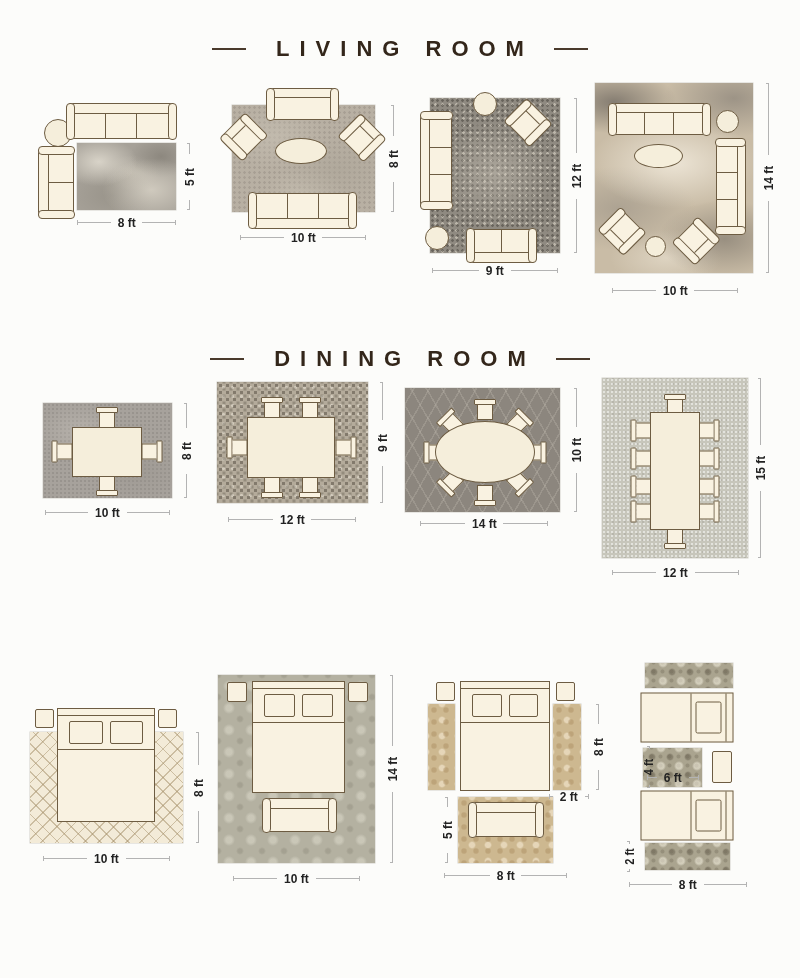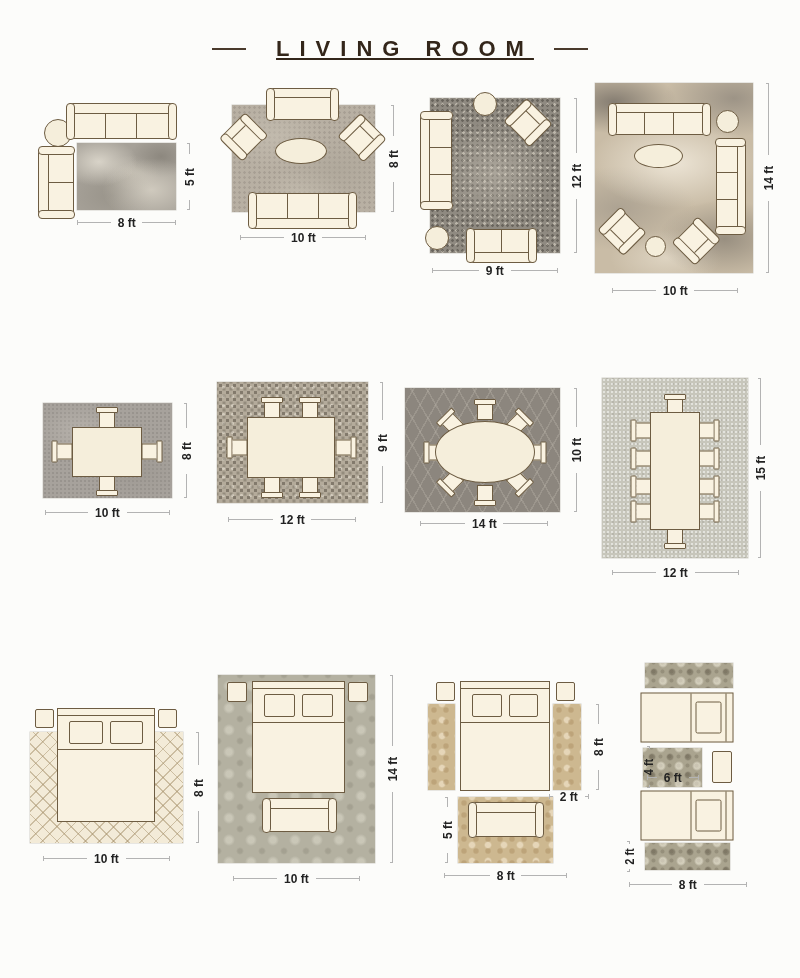--- a/index.html
+++ b/index.html
@@ -11,21 +11,21 @@
   }
   *{margin:0;padding:0;box-sizing:border-box;}
   html,body{background:#fcfcfa;}
   i,b,s,u{display:block;font-style:normal;font-weight:normal;text-decoration:none;}
   #canvas{position:relative;width:800px;height:978px;background:#fcfcfa;overflow:hidden;
           font-family:"Liberation Sans",sans-serif;}
 
   
   .sec-title{position:absolute;left:0;right:0;display:flex;justify-content:center;align-items:center;gap:20px;}
   .sec-title .dash{width:34px;height:2px;background:#4a3a2c;}
-  .sec-title .t{font-weight:700;font-size:22px;letter-spacing:10px;text-indent:10px;color:var(--title);white-space:nowrap;text-decoration:underline;}
+  .sec-title .t{font-weight:700;font-size:22px;letter-spacing:10px;text-indent:10px;color:var(--title);white-space:nowrap;}
 
   
   .hdim{position:absolute;display:flex;align-items:center;gap:6px;z-index:6;}
   .hdim .ln{flex:1;height:1px;background:var(--dl);min-width:3px;}
   .hdim .ln.l{display:flex;justify-content:flex-start;}
   .hdim .ln.r{display:flex;justify-content:flex-end;}
   .hdim .ln.l::before,.hdim .ln.r::before{content:"";width:1px;height:5px;background:var(--dl);margin-top:-2px;}
   .hdim .txt,.vdim .txt{font-weight:700;font-size:13px;color:var(--dt);white-space:nowrap;transform:scaleX(.92);}
   .vdim{position:absolute;display:flex;flex-direction:column;align-items:center;gap:5px;width:16px;z-index:6;}
   .vdim .ln{flex:1;width:1px;background:var(--dl);min-height:3px;}
@@ -300,20 +300,25 @@
     <i class="ln l"></i>
       <span class="txt">10 ft</span>
       <i class="ln r"></i>
   </div>
   <div class="vdim" style="left:760px;top:83px;height:190px">
     <i class="ln t"></i>
       <span class="txt">14 ft</span>
       <i class="ln b"></i>
   </div>
 
+  <div class="sec-title" style="top:346px">
+    <span class="dash"></span>
+    <span class="t">DINING ROOM</span>
+    <span class="dash"></span>
+  </div>
 
   <div class="rug rx-gray" style="left:43px;top:403px;width:129px;height:95px"></div>
   <div class="dchair" style="left:96px;top:407px">
       <b></b>
       <s></s>
     </div>
   <div class="dchair" style="left:96px;top:475px;transform:rotate(180deg)">
       <b></b>
       <s></s>
     </div>

